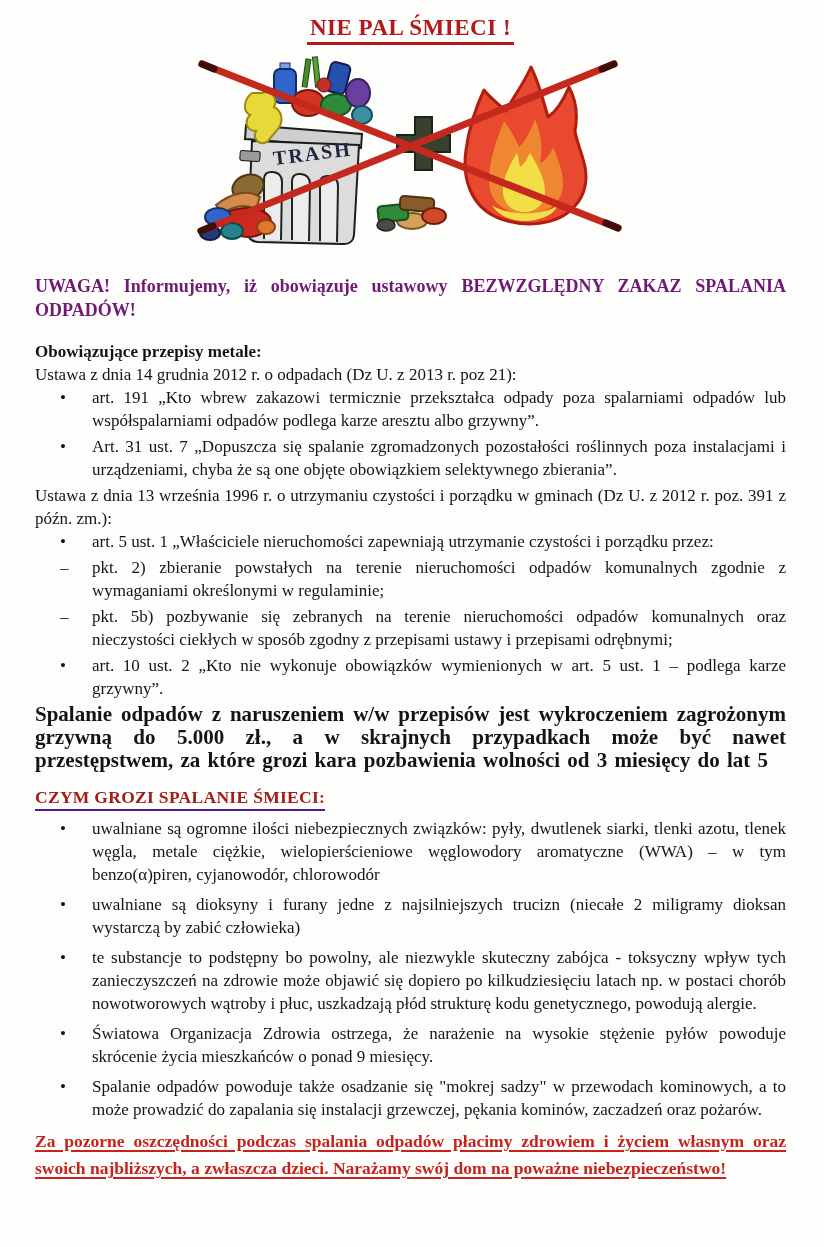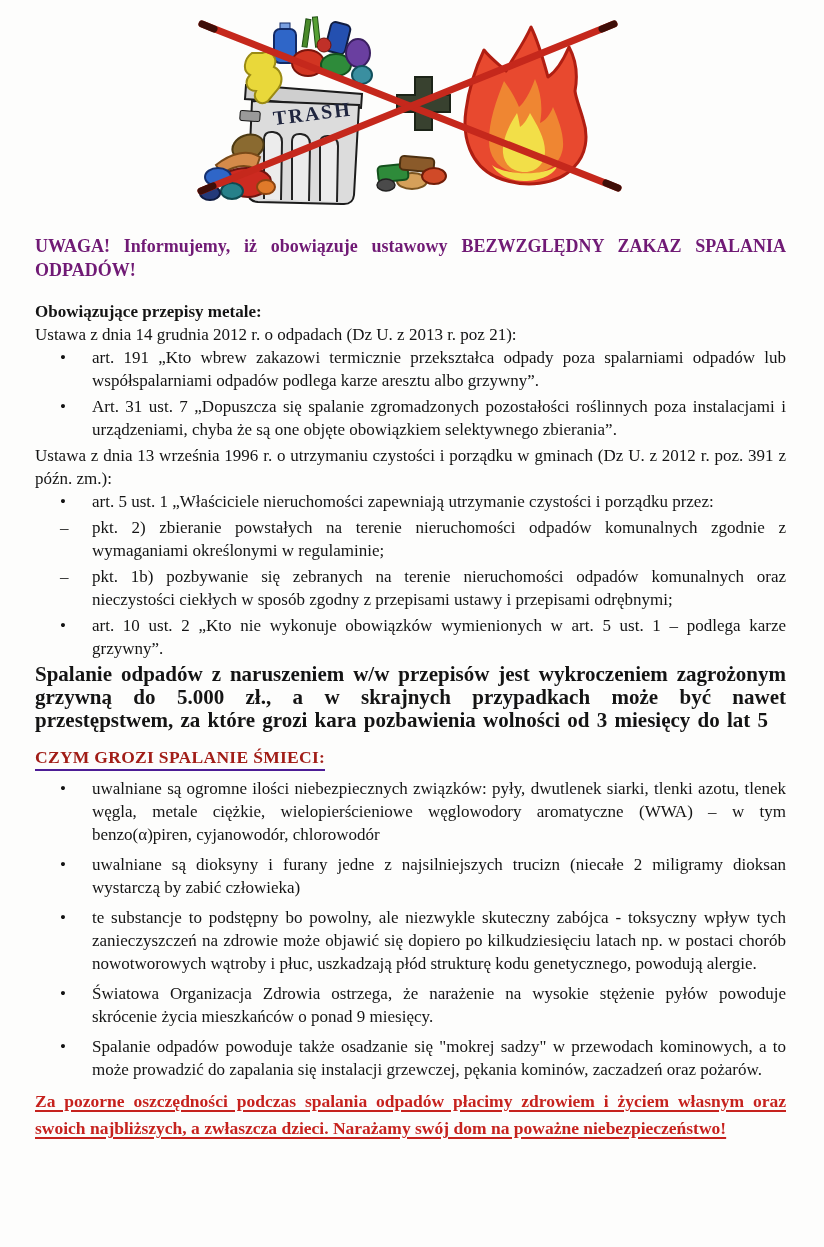--- a/index.html
+++ b/index.html
@@ -49,20 +49,23 @@
     color:#c6221e;font-weight:bold;font-size:17.5px;line-height:27px;
     text-align:justify;margin:2px 0 0 0;
     text-decoration:underline;text-decoration-thickness:2px;text-underline-offset:3px;
   }
 </style>
 </head>
 <body>
 
 <div class="page">
 
+  <div class="title-wrap">
+    <span class="title-text">NIE PAL ŚMIECI !</span>
+  </div>
 
   <svg class="illustration" viewBox="0 0 450 195">
 
     <g>
       <rect x="118" y="4" width="5" height="28" fill="#4a8a2a" stroke="#1d4d12" transform="rotate(8 120 18)"></rect>
       <rect x="128" y="2" width="5" height="30" fill="#57a035" stroke="#1d4d12" transform="rotate(-6 130 17)"></rect>
       <rect x="94" y="8" width="10" height="10" fill="#7aa0e0" stroke="#122a66"></rect>
       <rect x="88" y="14" width="22" height="34" rx="6" fill="#2f66c8" stroke="#122a66" stroke-width="2"></rect>
       <rect x="142" y="8" width="20" height="30" rx="5" fill="#2450b0" stroke="#101c40" stroke-width="2" transform="rotate(14 152 23)"></rect>
       <circle cx="138" cy="30" r="7" fill="#c03028" stroke="#6e120a"></circle>
@@ -142,21 +145,21 @@
     <li>
       <span class="marker">•</span>
       <span>art. 5 ust. 1 „Właściciele nieruchomości zapewniają utrzymanie czystości i porządku przez:</span>
     </li>
     <li>
       <span class="marker">–</span>
       <span>pkt. 2) zbieranie powstałych na terenie nieruchomości odpadów komunalnych zgodnie z wymaganiami określonymi w regulaminie;</span>
     </li>
     <li>
       <span class="marker">–</span>
-      <span>pkt. 1b) pozbywanie się zebranych na terenie nieruchomości odpadów komunalnych oraz nieczystości ciekłych w sposób zgodny z przepisami ustawy i przepisami odrębnymi;</span>
+      <span>pkt. 5b) pozbywanie się zebranych na terenie nieruchomości odpadów komunalnych oraz nieczystości ciekłych w sposób zgodny z przepisami ustawy i przepisami odrębnymi;</span>
     </li>
     <li>
       <span class="marker">•</span>
       <span>art. 10 ust. 2 „Kto nie wykonuje obowiązków wymienionych w art. 5 ust. 1 – podlega karze grzywny”.</span>
     </li>
   </ul>
 
   <p class="penalty">Spalanie odpadów z naruszeniem w/w przepisów jest wykroczeniem zagrożonym grzywną do 5.000 zł., a w skrajnych przypadkach może być nawet przestępstwem, za które grozi kara pozbawienia wolności od 3 miesięcy do lat 5</p>
 
   <div class="hazards-heading-wrap">

